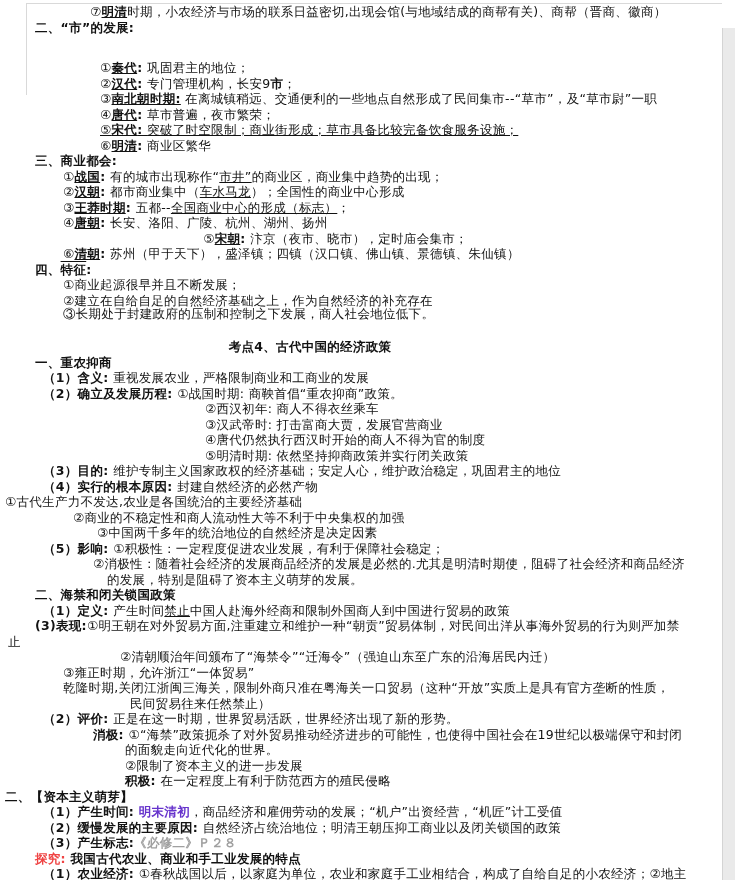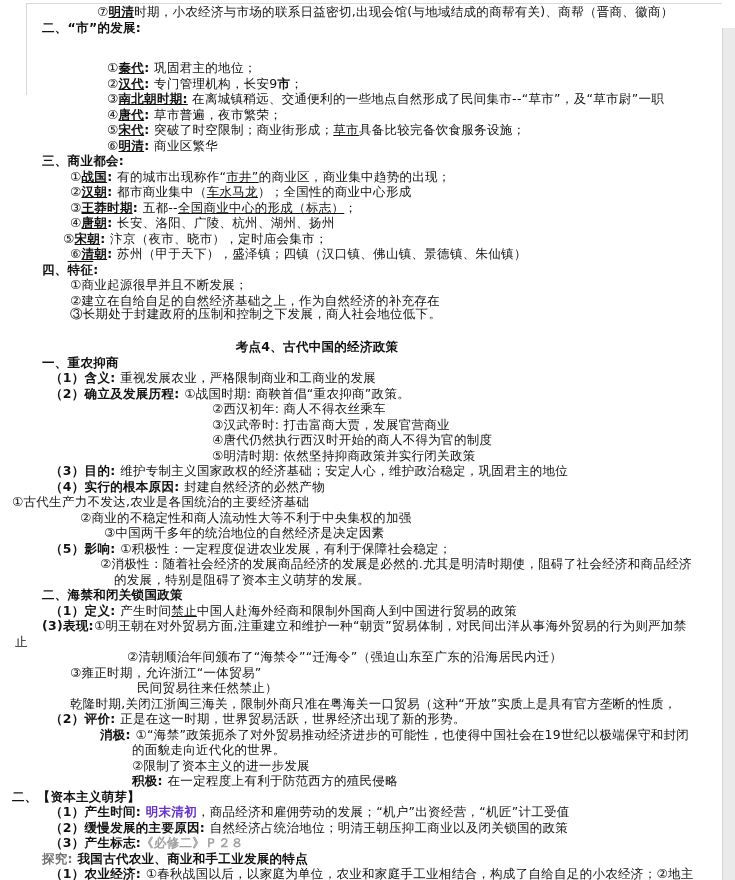--- a/index.html
+++ b/index.html
@@ -5,21 +5,21 @@
   html,body{margin:0;padding:0;}
   body{
     width:735px;height:880px;overflow:hidden;position:relative;
     background:#ffffff;color:#121212;
     font-family:"DejaVu Sans",sans-serif;
     font-size:12.5px;
   }
   .page-edge-right{position:absolute;top:28px;right:0;width:12px;height:852px;background:#eaeaea;border-left:1px solid #d4d4d4;}
   .page-edge-top{position:absolute;top:3px;left:26px;width:696px;height:1px;background:#d9d9d9;}
   .page-edge-left{position:absolute;top:3px;left:26px;width:1px;height:92px;background:#d9d9d9;}
-  .doc{position:absolute;top:4px;left:12px;width:610px;}
+  .doc{position:absolute;top:4px;left:5px;width:610px;}
   .line{height:15.5px;line-height:15.5px;white-space:nowrap;letter-spacing:0.3px;}
   .line.center{text-align:center;}
   .b{font-weight:bold;}
   .u{text-decoration:underline;}
   .o{text-decoration:overline;}
 </style>
 </head>
 <body>
 
 <div class="page-edge-top"></div>
@@ -27,28 +27,28 @@
 <div class="page-edge-right"></div>
 
 <div class="doc">
     <div class="line" style="padding-left: 85px;"><span>⑦</span><span class="b u">明清</span><span>时期，小农经济与市场的联系日益密切,出现会馆(与地域结成的商帮有关)、商帮（晋商、徽商）</span></div>
     <div class="line" style="padding-left: 30px;"><span class="b">二、“市”的发展:</span></div>
     <div class="line" style="height: 25px;"></div>
     <div class="line" style="padding-left: 95px;"><span>①</span><span class="b u">秦代</span><span class="b">: </span><span>巩固君主的地位；</span></div>
     <div class="line" style="padding-left: 95px;"><span>②</span><span class="b u">汉代</span><span class="b">: </span><span>专门管理机构，长安9</span><span class="b">市</span><span>；</span></div>
     <div class="line" style="padding-left: 95px;"><span>③</span><span class="b u">南北朝时期:</span><span> 在离城镇稍远、交通便利的一些地点自然形成了民间集市--“草市”，及“草市尉”一职</span></div>
     <div class="line" style="padding-left: 95px;"><span>④</span><span class="b u">唐代</span><span class="b">: </span><span>草市普遍，夜市繁荣；</span></div>
-    <div class="line" style="padding-left: 95px;"><span>⑤</span><span class="b u">宋代</span><span class="b">: </span><span>突破了时空限制；商业街形成；</span><span class="u">草市</span><span>具备比较完备饮食服务设施；</span></div>
+    <div class="line" style="padding-left: 95px; text-decoration: underline;"><span>⑤</span><span class="b u">宋代</span><span class="b">: </span><span>突破了时空限制；商业街形成；</span><span class="u">草市</span><span>具备比较完备饮食服务设施；</span></div>
     <div class="line" style="padding-left: 95px;"><span>⑥</span><span class="b u">明清</span><span class="b">: </span><span>商业区繁华</span></div>
     <div class="line" style="padding-left: 30px;"><span class="b">三、商业都会:</span></div>
     <div class="line" style="padding-left: 58px;"><span>①</span><span class="b u">战国</span><span class="b">: </span><span>有的城市出现称作“</span><span class="u">市井”</span><span>的商业区，商业集中趋势的出现；</span></div>
     <div class="line" style="padding-left: 58px;"><span>②</span><span class="b u">汉朝</span><span class="b">: </span><span>都市商业集中（</span><span class="u">车水马龙</span><span>）；全国性的商业中心形成</span></div>
     <div class="line" style="padding-left: 58px;"><span>③</span><span class="b u">王莽时期</span><span class="b">: </span><span>五都--</span><span class="u">全国商业中心的形成（标志）</span><span>；</span></div>
     <div class="line" style="padding-left: 58px;"><span>④</span><span class="b u">唐朝</span><span class="b">: </span><span>长安、洛阳、广陵、杭州、湖州、扬州</span></div>
-    <div class="line" style="padding-left: 51px;"><span>⑤</span><span class="b u">宋朝</span><span class="b">: </span><span>汴京（夜市、晓市），定时庙会集市；</span></div>
+    <div class="line" style="padding-left: 51px; text-align: center;"><span>⑤</span><span class="b u">宋朝</span><span class="b">: </span><span>汴京（夜市、晓市），定时庙会集市；</span></div>
     <div class="line" style="padding-left: 58px;"><span>⑥</span><span class="b u">清朝</span><span class="b">: </span><span>苏州（甲于天下），盛泽镇；四镇（汉口镇、佛山镇、景德镇、朱仙镇）</span></div>
     <div class="line" style="padding-left: 30px;"><span class="b">四、</span><span class="b o">特征</span><span class="b">:</span></div>
     <div class="line" style="padding-left: 58px;"><span>①商业起源很早并且不断发展；</span></div>
     <div class="line" style="padding-left: 58px;"><span>②建立在自给自足的自然经济基础之上，作为自然经济的补充存在</span></div>
     <div class="line" style="padding-left: 58px; font-family: Liberation Mono, monospace;"><span>③长期处于封建政府的压制和控制之下发展，商人社会地位低下。</span></div>
     <div class="line"></div>
     <div class="line center"><span class="b">考点4、古代中国的经济政策</span></div>
     <div class="line" style="padding-left: 30px;"><span class="b">一、重农抑商</span></div>
     <div class="line" style="padding-left: 38px;"><span class="b">（1）含义: </span><span>重视发展农业，严格限制商业和工商业的发展</span></div>
     <div class="line" style="padding-left: 38px;"><span class="b">（2）确立及发展历程: </span><span>①战国时期: 商鞅首倡“重农抑商”政策。</span></div>
@@ -63,26 +63,26 @@
     <div class="line" style="padding-left: 92px;"><span>③中国两千多年的统治地位的自然经济是决定因素</span></div>
     <div class="line" style="padding-left: 38px;"><span class="b">（5）影响: </span><span>①积极性：一定程度促进农业发展，有利于保障社会稳定；</span></div>
     <div class="line" style="padding-left: 88px;"><span>②消极性：随着社会经济的发展商品经济的发展是必然的.尤其是明清时期使，阻碍了社会经济和商品经济</span></div>
     <div class="line" style="padding-left: 102px;"><span>的发展，特别是阻碍了资本主义萌芽的发展。</span></div>
     <div class="line" style="padding-left: 30px;"><span class="b">二、海禁和闭关锁国政策</span></div>
     <div class="line" style="padding-left: 38px;"><span class="b">（1）定义: </span><span>产生时间</span><span class="u">禁止</span><span>中国人赴海外经商和限制外国商人到中国进行贸易的政策</span></div>
     <div class="line" style="padding-left: 30px;"><span class="b">(3)表现:</span><span>①明王朝在对外贸易方面,注重建立和维护一种“朝贡”贸易体制，对民间出洋从事海外贸易的行为则严加禁</span></div>
     <div class="line" style="padding-left: 3px;"><span>止</span></div>
     <div class="line" style="padding-left: 115px;"><span>②清朝顺治年间颁布了“海禁令”“迁海令”（强迫山东至广东的沿海居民内迁）</span></div>
     <div class="line" style="padding-left: 58px;"><span>③雍正时期，允许浙江“一体贸易”</span></div>
+    <div class="line" style="padding-left: 58px;"><span>乾隆时期,关闭江浙闽三海关，限制外商只准在粤海关一口贸易（这种“开放”实质上是具有官方垄断的性质，</span></div>
     <div class="line" style="padding-left: 125px;"><span>民间贸易往来任然禁止）</span></div>
-    <div class="line" style="padding-left: 58px;"><span>乾隆时期,关闭江浙闽三海关，限制外商只准在粤海关一口贸易（这种“开放”实质上是具有官方垄断的性质，</span></div>
     <div class="line" style="padding-left: 38px;"><span class="b">（2）评价: </span><span>正是在这一时期，世界贸易活跃，世界经济出现了新的形势。</span></div>
     <div class="line" style="padding-left: 88px;"><span class="b">消极: </span><span>①“海禁”政策扼杀了对外贸易推动经济进步的可能性，也使得中国社会在19世纪以极端保守和封闭</span></div>
     <div class="line" style="padding-left: 120px;"><span>的面貌走向近代化的世界。</span></div>
     <div class="line" style="padding-left: 120px;"><span>②限制了资本主义的进一步发展</span></div>
     <div class="line" style="padding-left: 120px;"><span class="b">积极: </span><span>在一定程度上有利于防范西方的殖民侵略</span></div>
     <div class="line" style=""><span class="b">二、【资本主义萌芽】</span></div>
     <div class="line" style="padding-left: 38px;"><span class="b">（1）产生时间: </span><span class="b" style="color: rgb(102, 51, 204);">明末清初</span><span>，商品经济和雇佣劳动的发展；“机户”出资经营，“机匠”计工受值</span></div>
     <div class="line" style="padding-left: 38px;"><span class="b">（2）缓慢发展的主要原因: </span><span>自然经济占统治地位；明清王朝压抑工商业以及闭关锁国的政策</span></div>
     <div class="line" style="padding-left: 38px;"><span class="b">（3）产生标志:</span><span class="b" style="color: rgb(160, 160, 160);">《必修二》</span><span class="b" style="color: rgb(160, 160, 160);">Ｐ２８</span></div>
-    <div class="line" style="padding-left: 30px;"><span class="b" style="color: #737373;">探究: </span><span class="b">我国古代农业、商业和手工业发展的特点</span></div>
+    <div class="line" style="padding-left: 30px;"><span class="b" style="color: #ef4444;">探究: </span><span class="b">我国古代农业、商业和手工业发展的特点</span></div>
     <div class="line" style="padding-left: 38px;"><span class="b">（1）农业经济: </span><span>①春秋战国以后，以家庭为单位，农业和家庭手工业相结合，构成了自给自足的小农经济；②地主</span></div>
   </div>
 
 </body></html>

